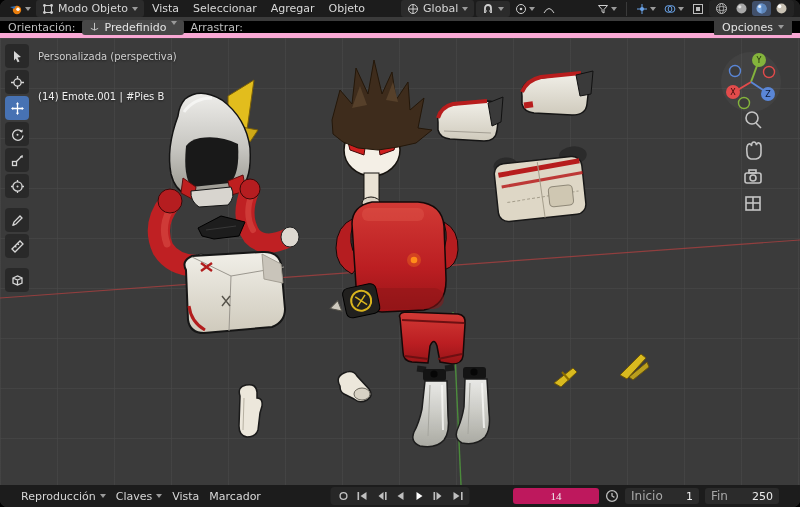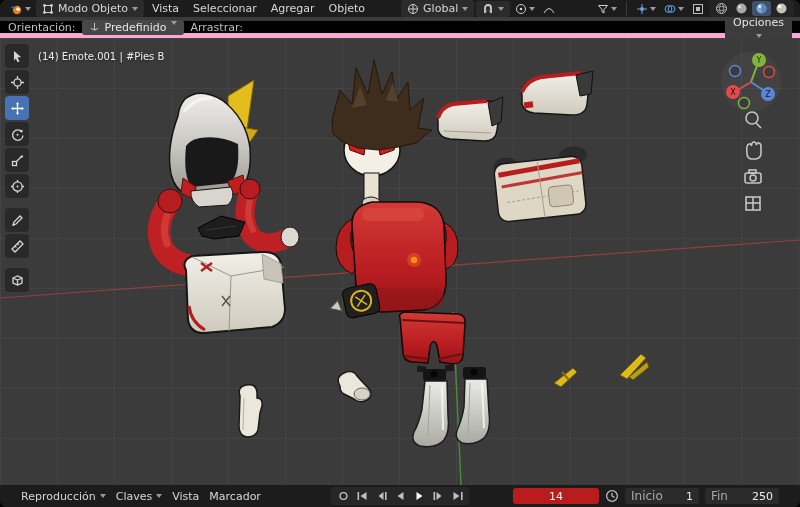--- a/index.html
+++ b/index.html
@@ -15,50 +15,50 @@
   .sep { width:1px; height:14px; background:#3a3a3a; margin:0 4px; }
   .iconbtn { display:flex; align-items:center; gap:2px; padding:1px 3px; border-radius:3px; }
   .spheres { display:flex; align-items:center; gap:1px; background:#242424; border-radius:4px; padding:1px 3px; }
   .sphere-active { background:#41506b; border-radius:3px; }
   .grow { flex:1; }
 
   
   .toolsbar { position:absolute; top:21px; left:0; right:0; height:17px; background:#000000; display:flex; align-items:center; gap:6px; padding:0 8px; border-bottom:5px solid #f9a8d4; z-index:5; }
   .toolsbar .label { color:#bdbdbd; }
   .pill2 { display:flex; gap:5px; padding:1px 7px; border-radius:3px; background:#474747; color:#e4e4e4; white-space:nowrap; }
-  .pill3 { display:flex; align-items:center; gap:5px; padding:1px 8px; border-radius:1px; background:#3c3c3c; color:#e4e4e4;flex-direction:column; }
+  .pill3 { display:flex; align-items:center; gap:5px; padding:1px 8px; border-radius:1px; background:#3c3c3c; color:#e4e4e4; }
 
   
   .viewport { position:absolute; top:38px; left:0; right:0; bottom:22px; background:#3b3b3b;
     background-image:
       linear-gradient(rgba(74,74,74,.55) 1px, transparent 1px),
       linear-gradient(90deg, rgba(74,74,74,.55) 1px, transparent 1px);
     background-size:100% 50px, 57px 100%;
     overflow:hidden; }
   .scene { position:absolute; inset:0; }
   .vp-text { position:absolute; left:38px; top:12px; line-height:14px; font-size:10px; color:#cfcfcf; text-shadow:0 1px 2px rgba(0,0,0,.5); z-index:3; }
-  .vp-text .l2 { color:#f0f0f0; }
+  .vp-text .l2 { color:#f0f0f0;margin-top:26px; }
 
   
   .toolcol { position:absolute; left:5px; top:6px; display:flex; flex-direction:column; gap:2px; z-index:4; }
   .tool { width:24px; height:24px; background:rgba(40,40,40,.92); border-radius:4px; display:flex; align-items:center; justify-content:center; }
   .tool.active { background:#4772b3; }
   .tool svg { stroke:#d6d6d6; fill:none; stroke-width:1.3; }
   .tool.active svg { stroke:#fff; }
   .tgap { height:6px; }
 
   
   .timeline { position:absolute; bottom:0; left:0; right:0; height:22px; background:#1c1c1c; display:flex; align-items:center; padding:0 21px; gap:10px; z-index:6; }
   .tl-left { display:flex; align-items:center; gap:10px; }
   .transport { position:absolute; left:50%; transform:translateX(-50%); display:flex; align-items:center; gap:2px; background:#272727; border-radius:4px; padding:1px 4px; }
   .tbtn { width:17px; height:16px; display:flex; align-items:center; justify-content:center; border-radius:3px; }
   .tbtn svg { fill:#bfbfbf; stroke:none; }
   .tbtn.play svg { fill:#ffffff; }
   .tl-right { margin-left:auto; display:flex; align-items:center; gap:6px; }
-  .framebox { width:86px; height:16px; background:#b91c1c; border-radius:3px; display:flex; align-items:center; justify-content:center; color:#f0f0f0; }
+  .framebox { width:86px; height:16px; background:#be185d; border-radius:3px; display:flex; align-items:center; justify-content:center; color:#f0f0f0;font-family:Liberation Serif, serif; }
   .rangepill { width:74px; height:16px; background:#2b2b2b; border-radius:3px; display:flex; align-items:center; justify-content:space-between; padding:0 6px; }
   .rangepill .rl { color:#a8a8a8; font-size:12px; }
   .rangepill .rv { color:#ededed; }
 </style>
 </head>
 <body>
 
 <div class="window">
 
   <div class="topbar">
@@ -188,20 +188,21 @@
     <div class="grow"></div>
     <div class="pill3">
       <span>Opciones</span>
       <span class="caret"></span>
     </div>
   </div>
 
   <div class="viewport">
 
     <div class="vp-text">
+      <div>Personalizada (perspectiva)</div>
       <div class="l2">(14) Emote.001 | #Pies B</div>
     </div>
 
     <div class="toolcol">
       <div class="tool">
         <svg width="15" height="15" viewBox="0 0 15 15">
           <path d="M4,2 L11,8 L7.5,8.6 L9.5,12.5 L7.6,13.3 L5.8,9.5 L4,11.5 Z" fill="#d6d6d6" stroke="none"></path>
         </svg>
       </div>
       <div class="tool">

